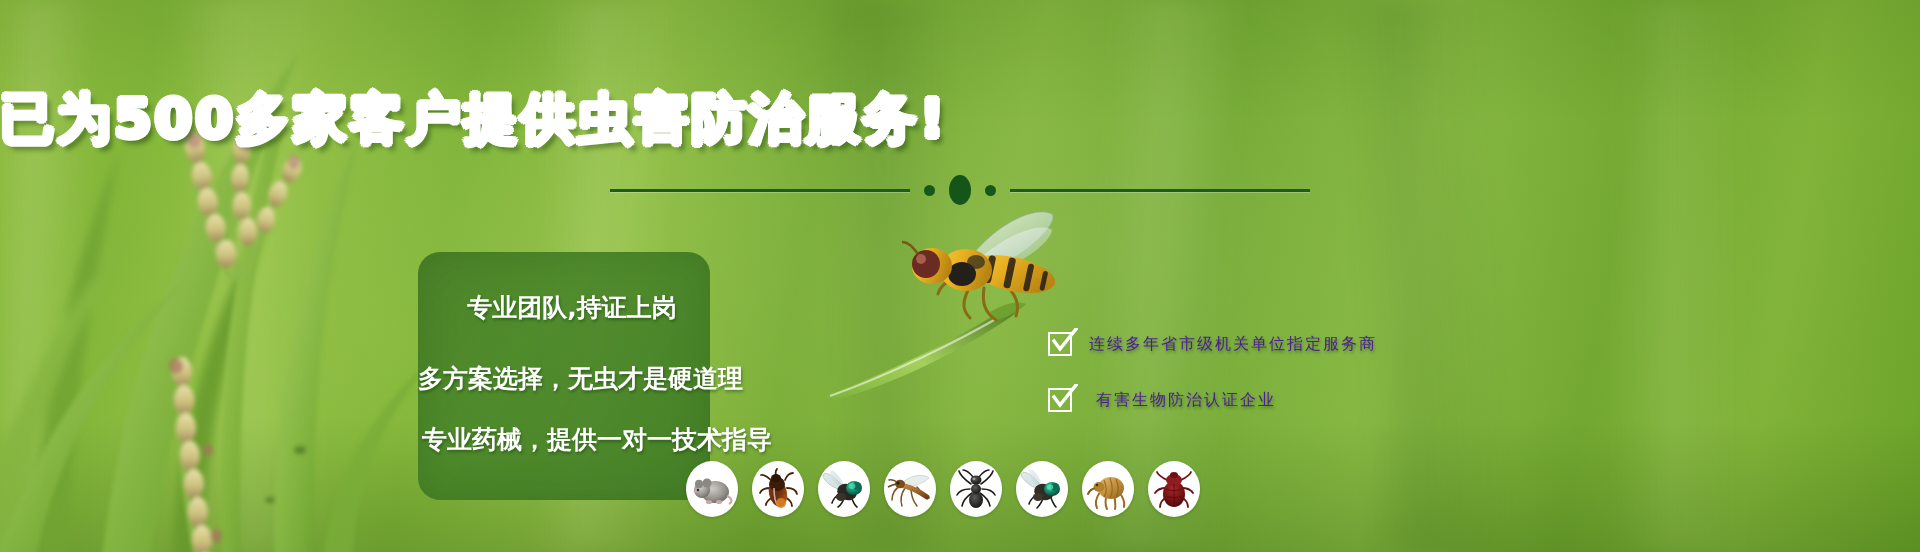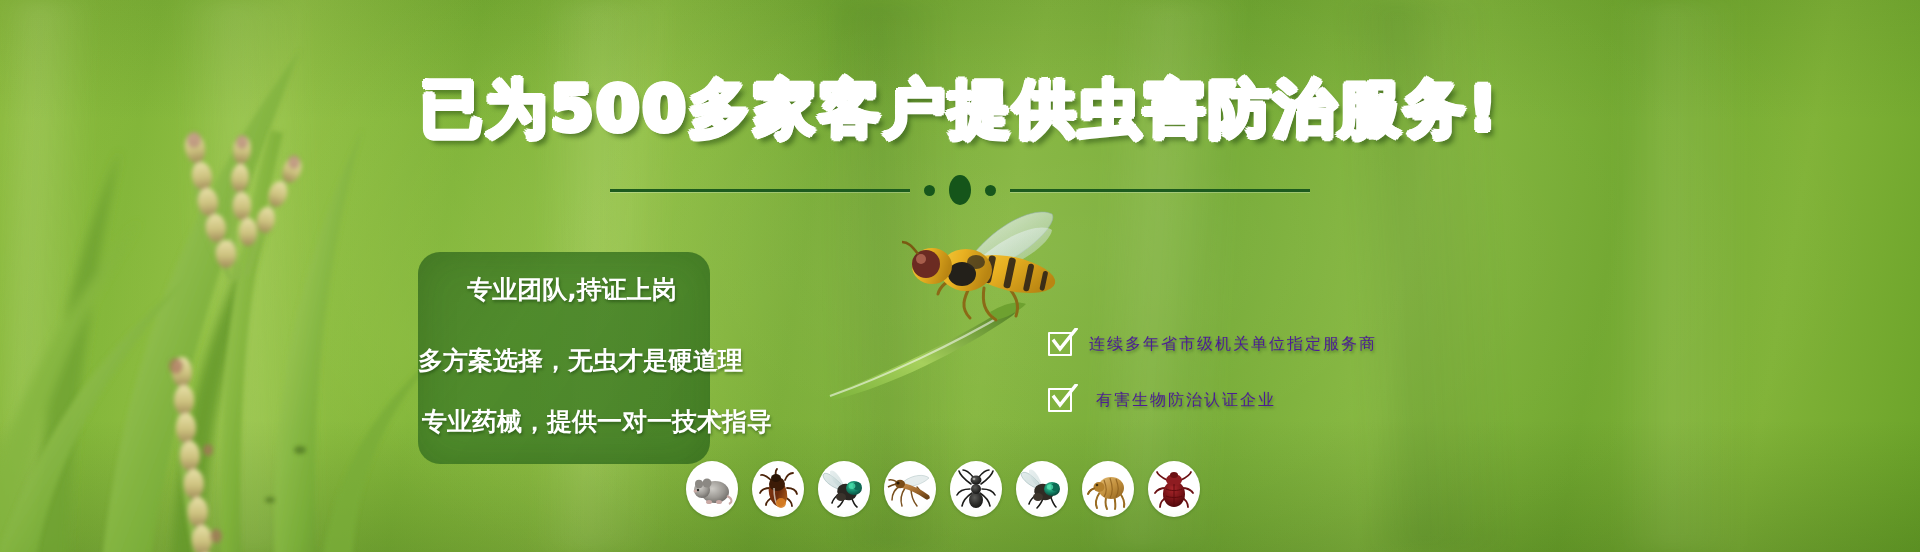--- a/index.html
+++ b/index.html
@@ -66,23 +66,22 @@
     left: -30px; top: -20px;
     width: 560px; height: 600px;
     pointer-events: none;
   }
   .plant svg { display:block; width:100%; height:100%; }
 
   
   .headline {
     position: absolute;
     left: 0; right: 0;
-    top: 78px;
-    text-align: center;
-    font-size: 62px;
+    top: 92px;
+    font-size: 54px;
     line-height: 1;
     font-weight: bold;
     letter-spacing: 3px;
     color: #14521c;
     font-family: "DejaVu Sans", "Liberation Sans", sans-serif;
     -webkit-text-stroke: 0px;
     text-shadow:
       -2px -2px 0 #ffffff,
        2px -2px 0 #ffffff,
       -2px  2px 0 #ffffff,
@@ -122,21 +121,21 @@
   }
   .divider .dot-lg {
     width: 22px; height: 30px; border-radius: 50%;
     background: #15551a;
   }
 
   
   .slogan-card {
     position: absolute;
     left: 418px; top: 252px;
-    width: 292px; height: 212px;
+    width: 292px; height: 248px;
     border-radius: 22px;
     background: linear-gradient(125deg, rgba(62,118,36,0.80) 0%, rgba(69,130,40,0.86) 35%, rgba(63,122,36,0.88) 100%);
     box-shadow: inset 0 0 40px rgba(20,60,10,0.20);
     display: flex;
     flex-direction: column;
     justify-content: center;
     padding: 8px 0 10px 0;
   }
   .slogan-card .line {
     color: #ffffff;

